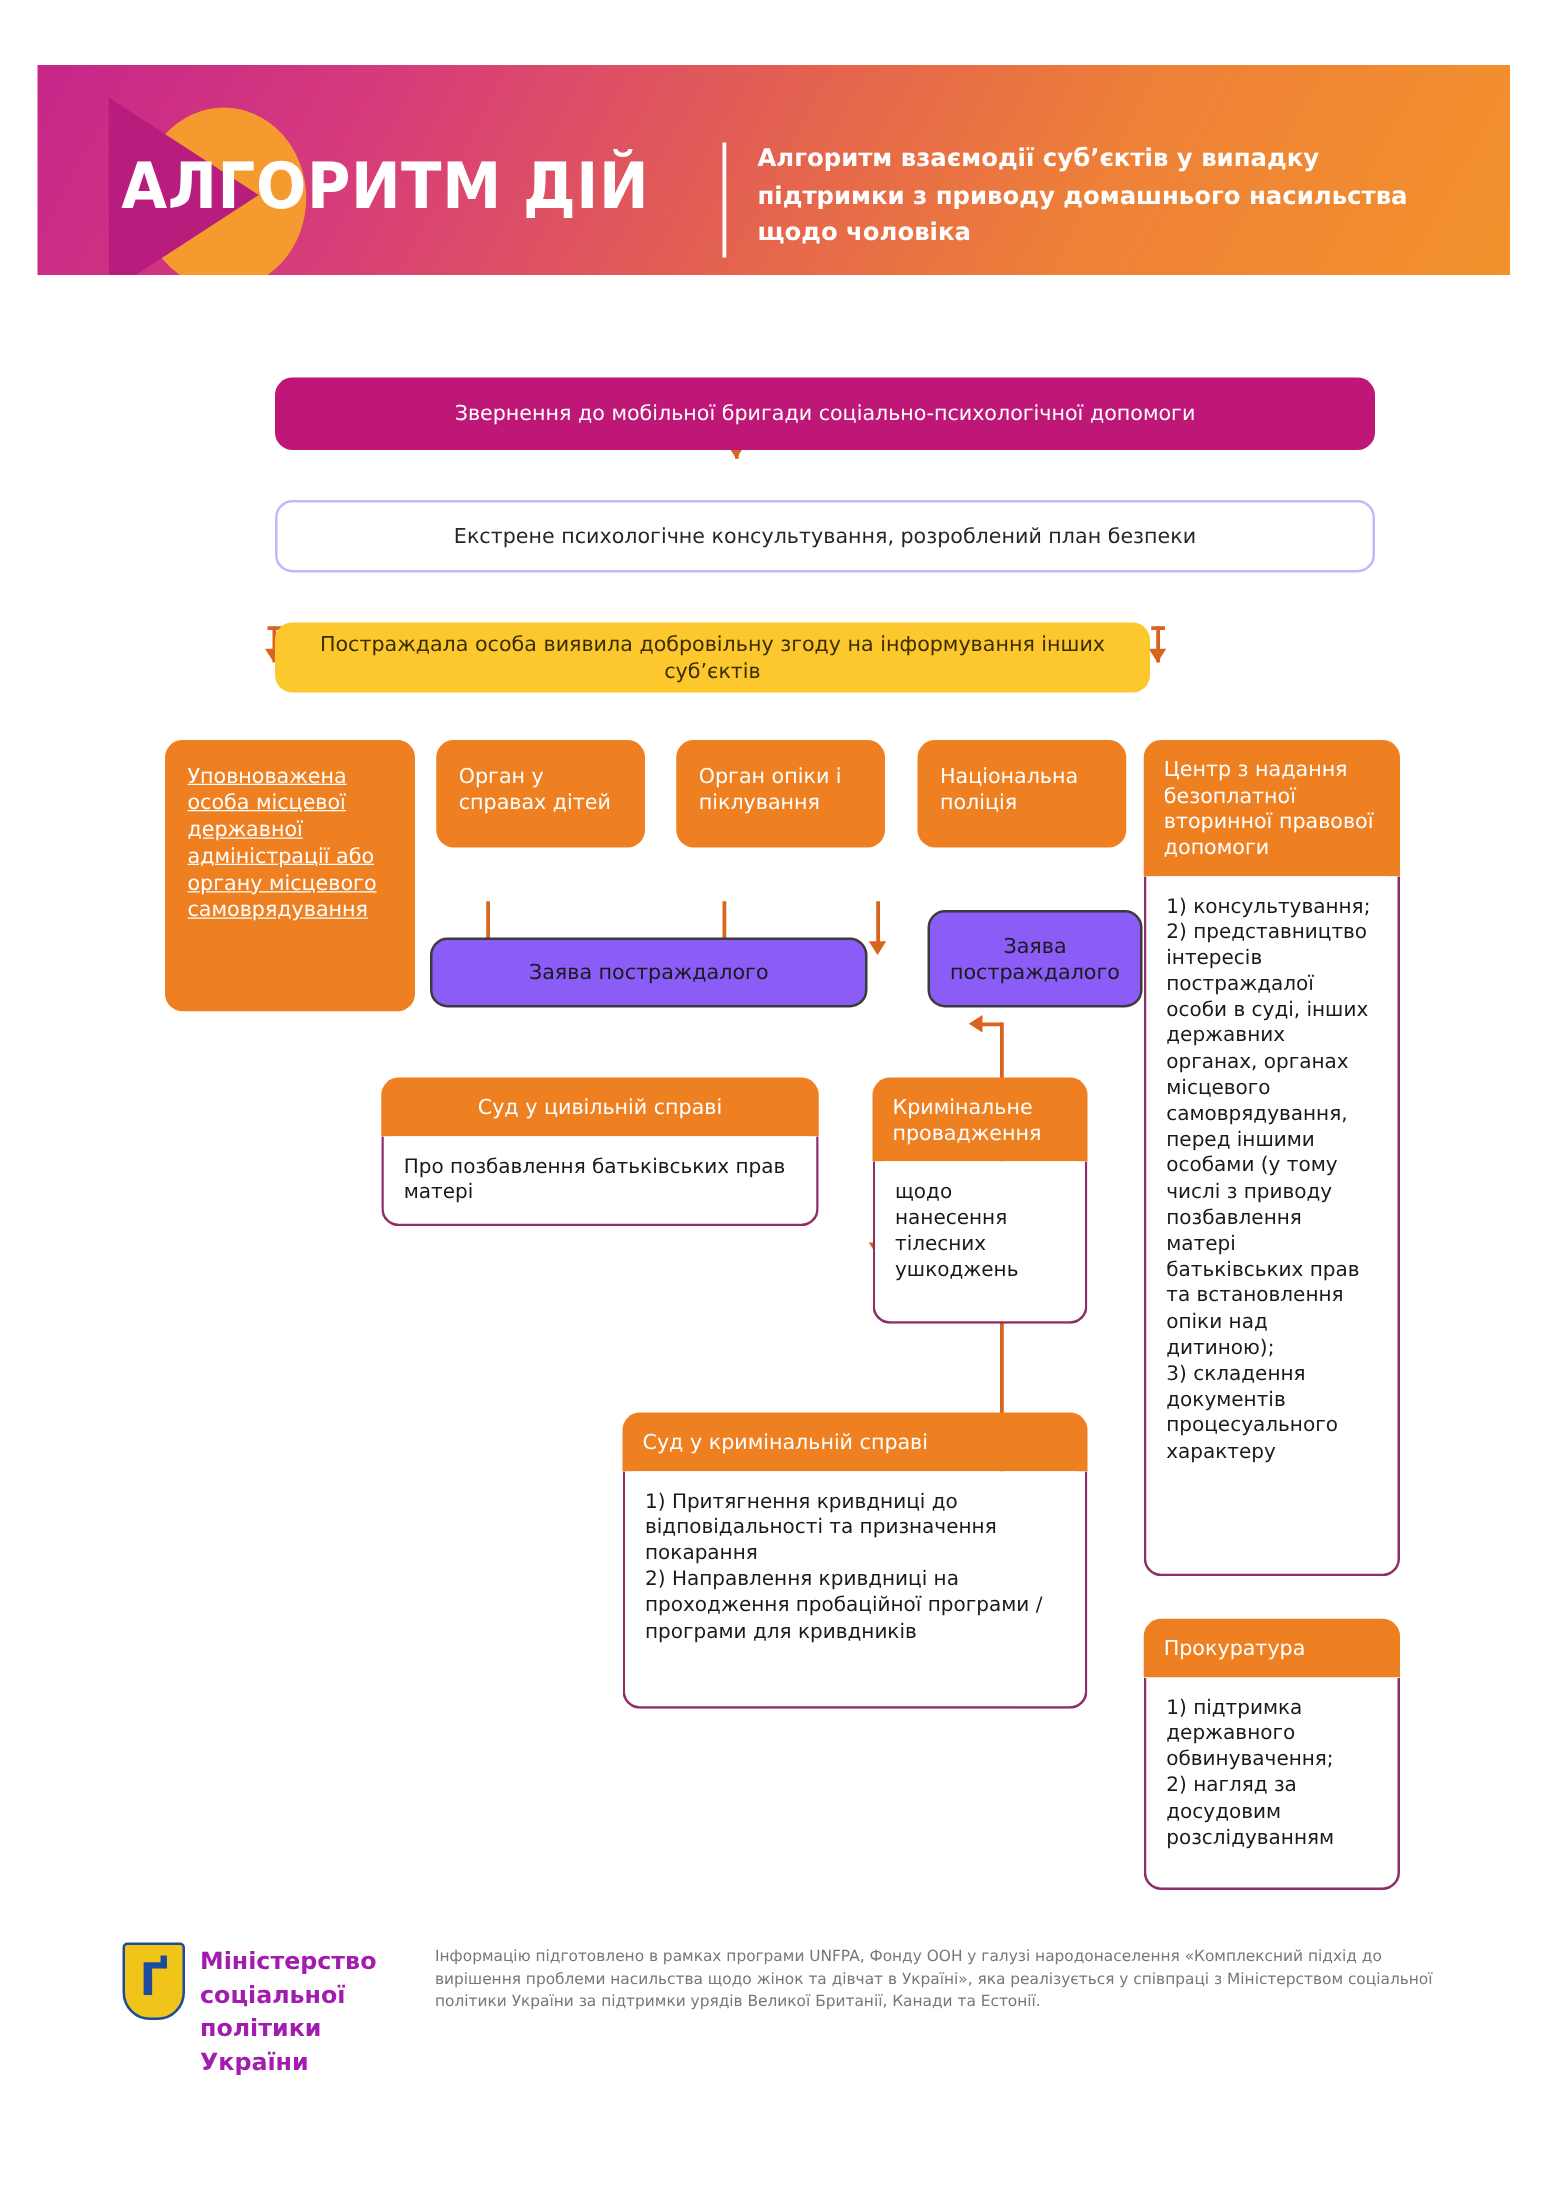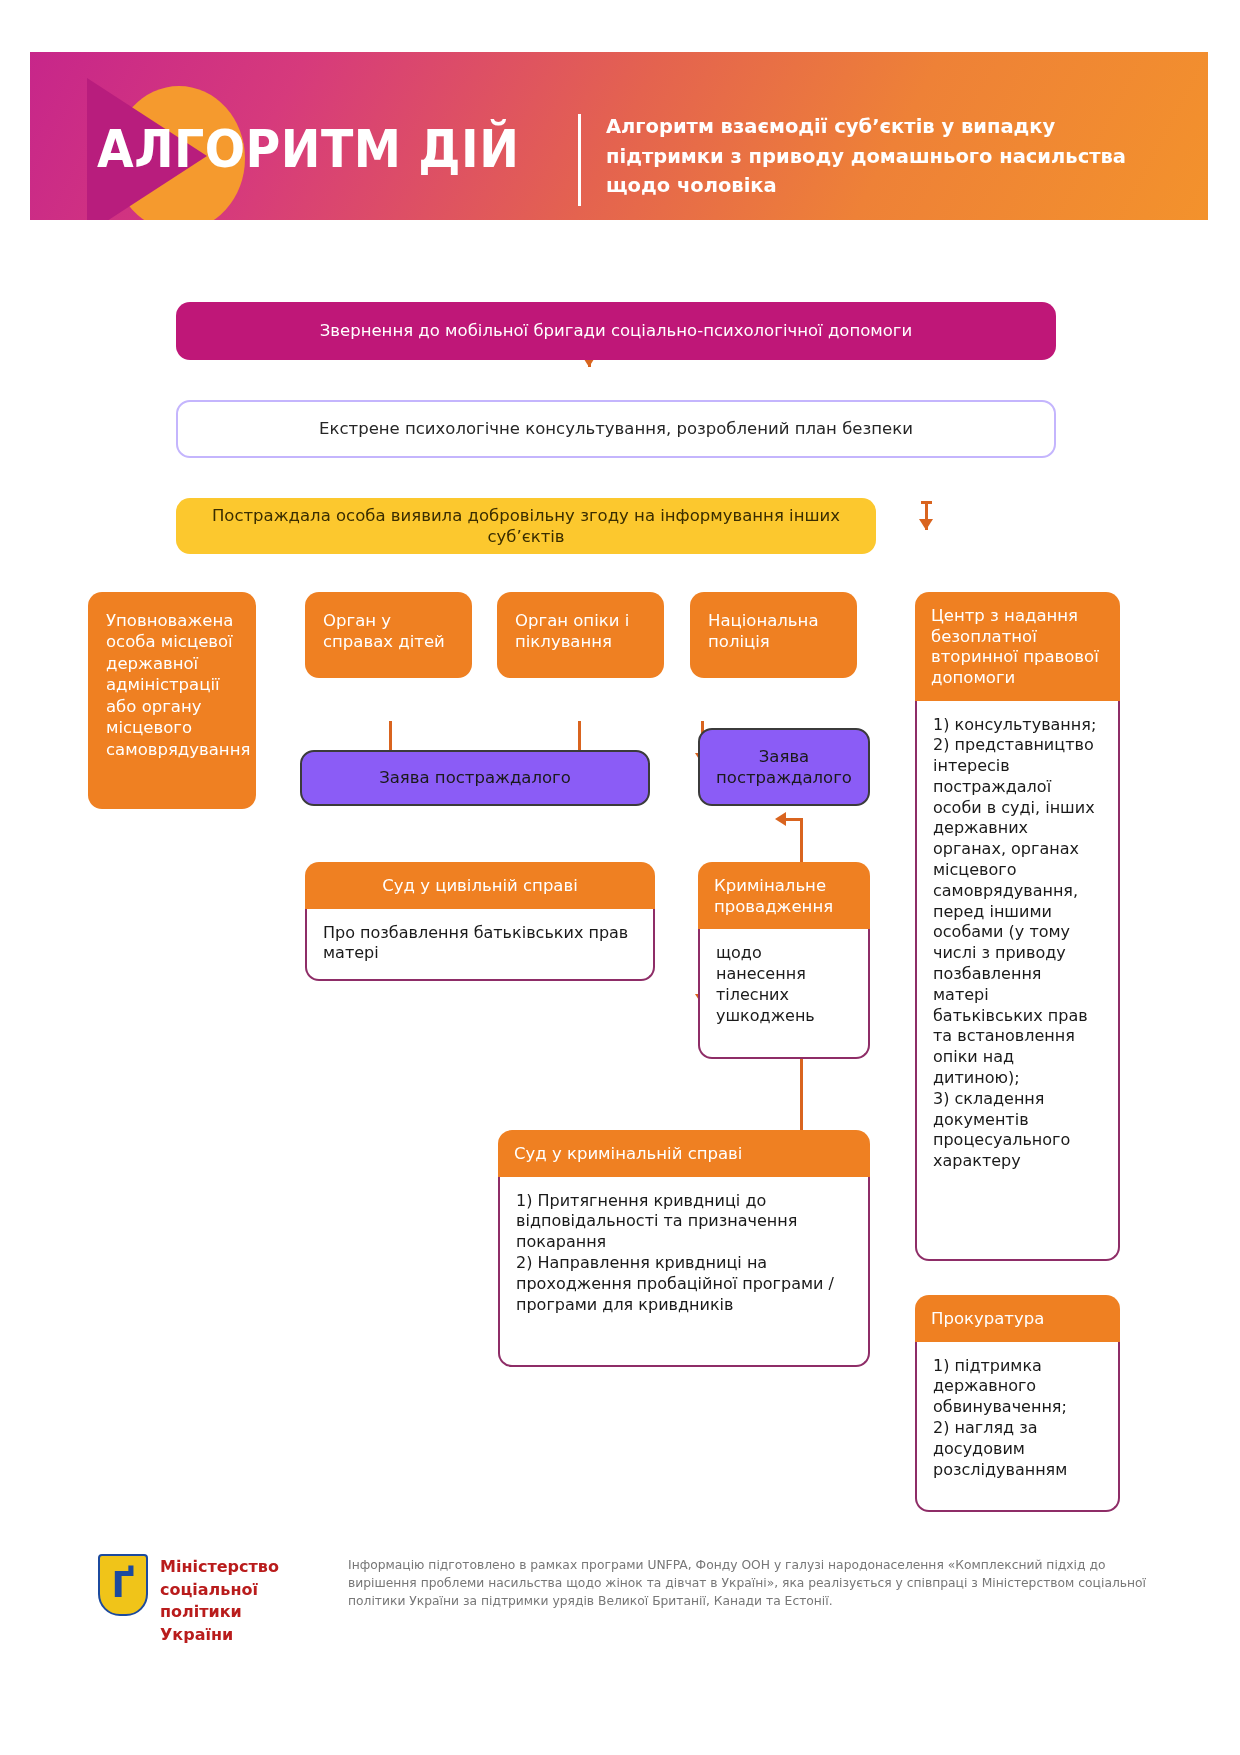--- a/index.html
+++ b/index.html
@@ -43,21 +43,21 @@
   .banner-divider {
     position: absolute; left: 548px; top: 62px;
     width: 3px; height: 92px; background: #ffffff;
   }
   .banner-title {
     position: absolute; left: 576px; top: 60px; width: 520px;
     color: #ffffff; font-size: 19.5px; font-weight: 700; line-height: 1.52;
   }
 
   
-  .node { position: absolute; border-radius: 14px; }
+  .node { position: absolute; border-radius: 14px; margin-left: 44px; }
   .node-label { font-size: 16.5px; line-height: 1.30; }
 
   .magenta {
     background: #bf1778; color: #ffffff;
     display: flex; align-items: center; justify-content: center;
     text-align: center;
   }
   .outline-magenta {
     background: #ffffff; border: 2px solid #c4b5fd; color: #262626;
     display: flex; align-items: center; justify-content: center;
@@ -118,21 +118,21 @@
   .emblem {
     position: absolute; left: 98px; top: 14px;
     width: 50px; height: 62px;
     background: #f0c419; border: 2px solid #1c4a9e;
     border-radius: 4px 4px 22px 22px;
     display: flex; align-items: center; justify-content: center;
   }
   .trident { color: #1c4a9e; font-size: 36px; line-height: 1; font-weight: 700; }
   .ministry {
     position: absolute; left: 160px; top: 16px; width: 170px;
-    color: #b91c1c; font-size: 16px; font-weight: 700; line-height: 1.42;
+    color: #a21caf; font-size: 19px; font-weight: 700; line-height: 1.42;
     white-space: pre-line;
   }
   .credit {
     position: absolute; left: 348px; top: 16px; width: 800px;
     color: #777777; font-size: 12.3px; line-height: 1.48;
   }
 </style>
 </head>
 <body>
 
@@ -203,21 +203,21 @@
   </div>
 
   <div class="node outline-magenta node-label" style="left:176px; top:400px; width:880px; height:58px;">
     <span>Екстрене психологічне консультування, розроблений план безпеки</span>
   </div>
 
   <div class="node yellow node-label" style="left:176px; top:498px; width:700px; height:56px;">
     <span>Постраждала особа виявила добровільну згоду на інформування інших суб’єктів</span>
   </div>
 
-  <div class="node orange orange-pad node-label" style="left:88px; top:592px; width:168px; height:217px;">
+  <div class="node orange orange-pad node-label" style="left:88px; top:592px; width:200px; height:217px;text-decoration:underline;">
     <span>Уповноважена особа місцевої державної адміністрації або органу місцевого самоврядування</span>
   </div>
 
   <div class="node orange orange-pad node-label" style="left:305px; top:592px; width:167px; height:86px;">
     <span>Орган у справах дітей</span>
   </div>
 
   <div class="node orange orange-pad node-label" style="left:497px; top:592px; width:167px; height:86px;">
     <span>Орган опіки і піклування</span>
   </div>

